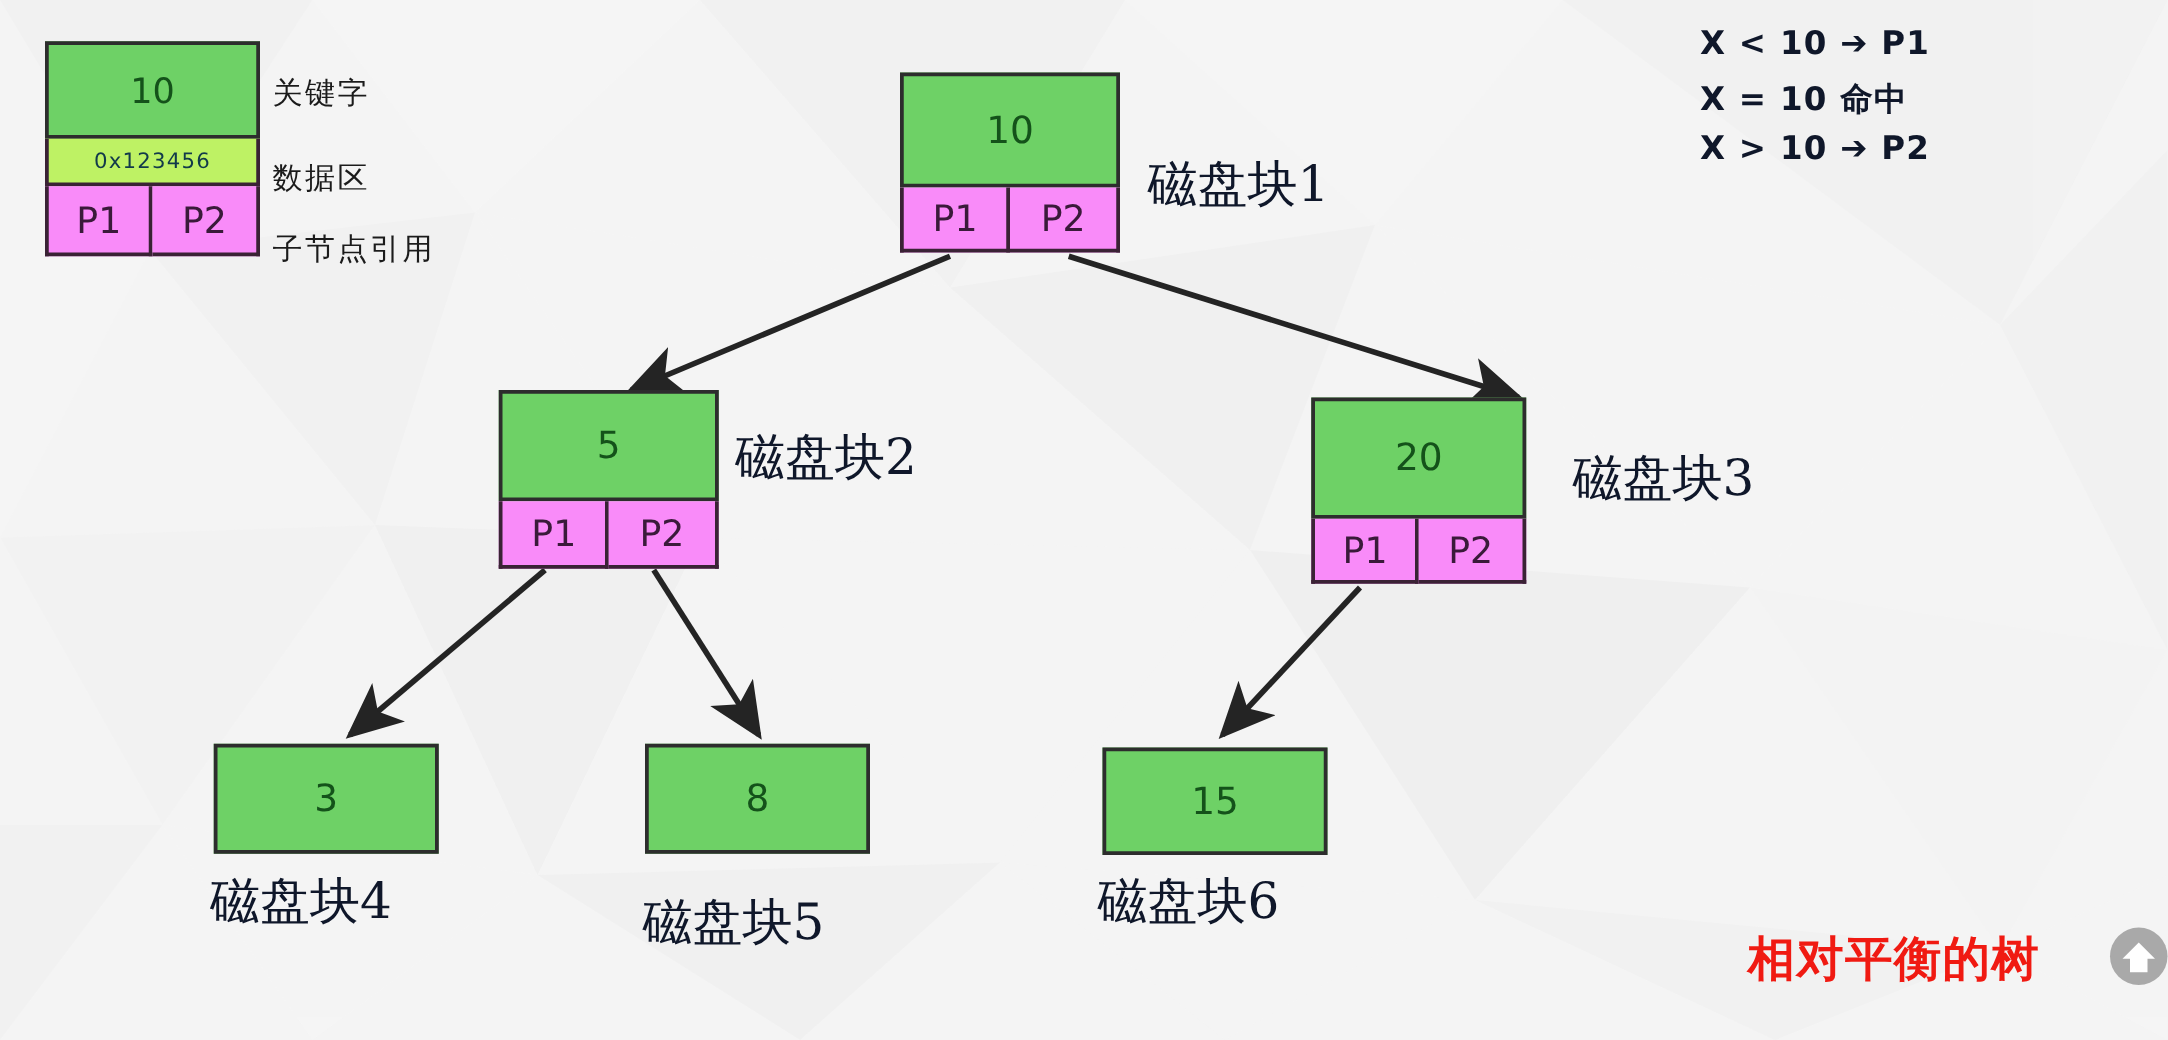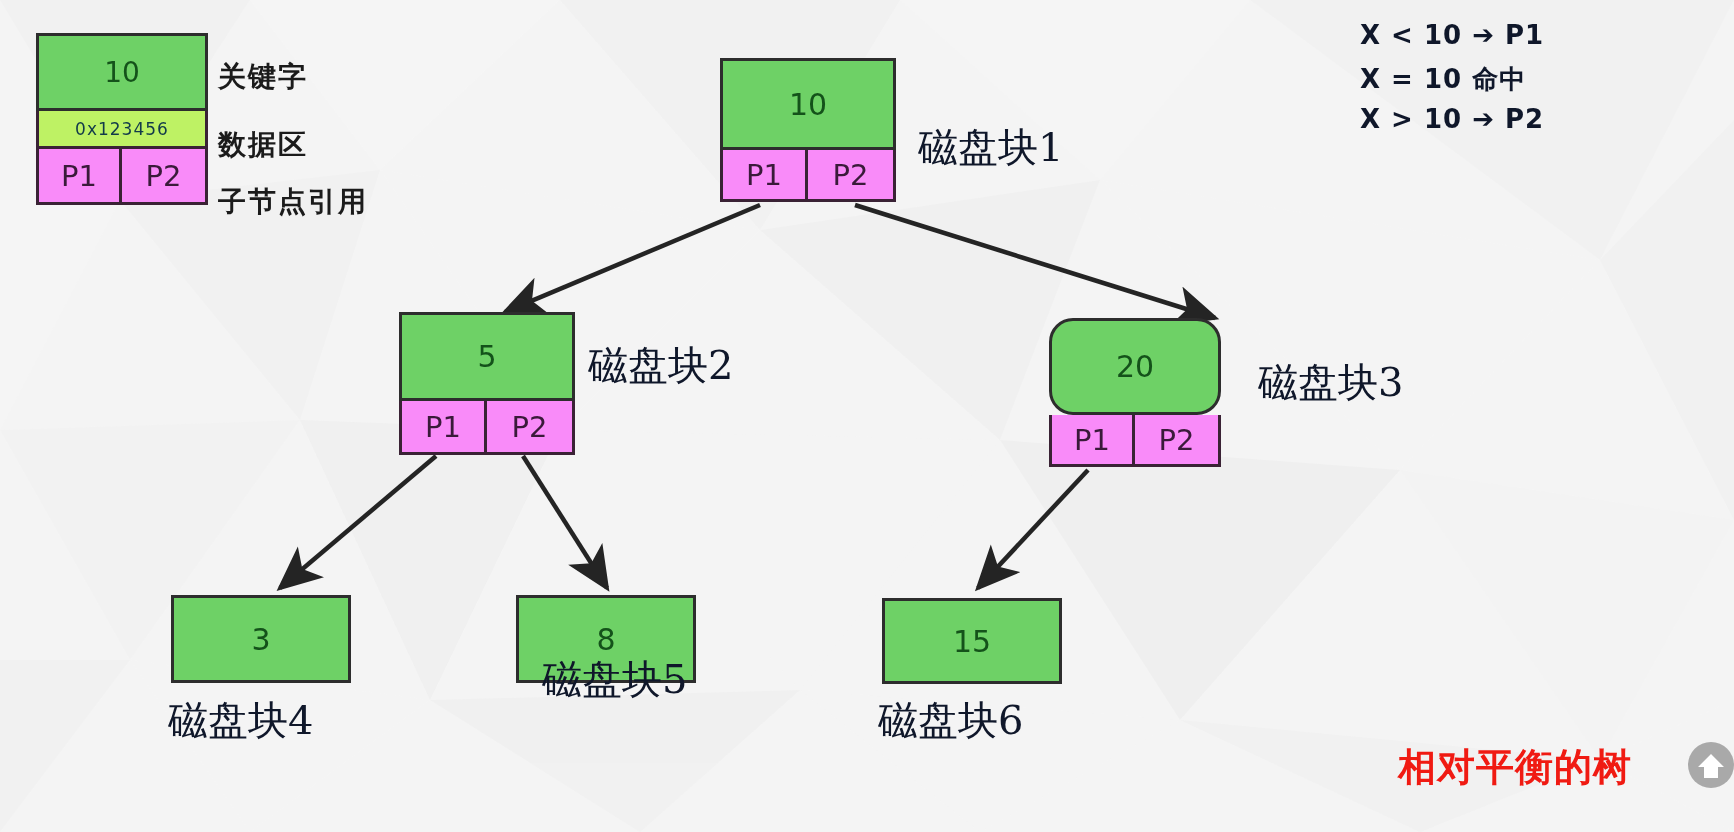--- a/index.html
+++ b/index.html
@@ -46,22 +46,22 @@
     font-size:17px;
     font-family:"DejaVu Sans",sans-serif;
     letter-spacing:1px;
   }
 
   .cjk{font-family:"DejaVu Serif",serif;}
 
   .legend-label{
     position:absolute;
     font-family:"DejaVu Sans",sans-serif;
-    font-weight:bold;
-    font-size:28px;
+    font-weight:normal;
+    font-size:24px;
     color:#1b1b1b;
     letter-spacing:2px;
     white-space:nowrap;
   }
 
   .block-label{
     position:absolute;
     font-family:"DejaVu Serif",serif;
     font-size:40px;
     color:#0f172a;
@@ -175,37 +175,37 @@
   <div class="node" style="left:399px;top:312px;width:176px;">
     <div class="key" style="height:89px;">5</div>
     <div class="ptr-row">
       <div class="ptr" style="width:88px;height:54px;">P1</div>
       <div class="ptr second" style="width:88px;height:54px;">P2</div>
     </div>
   </div>
   <div class="block-label" style="left:588px;top:338px;">磁盘块2</div>
 
   <div class="node" style="left:1049px;top:318px;width:172px;">
-    <div class="key" style="height:97px;border-radius:24px;">20</div>
+    <div class="key" style="height:97px;">20</div>
     <div class="ptr-row">
       <div class="ptr" style="width:86px;height:52px;">P1</div>
       <div class="ptr second" style="width:86px;height:52px;">P2</div>
     </div>
   </div>
   <div class="block-label" style="left:1258px;top:355px;">磁盘块3</div>
 
   <div class="node" style="left:171px;top:595px;width:180px;">
     <div class="key" style="height:88px;">3</div>
   </div>
   <div class="block-label" style="left:168px;top:693px;">磁盘块4</div>
 
   <div class="node" style="left:516px;top:595px;width:180px;">
     <div class="key" style="height:88px;">8</div>
   </div>
-  <div class="block-label" style="left:514px;top:652px;margin-left:28px;">磁盘块5</div>
+  <div class="block-label" style="left:514px;top:710px;">磁盘块5</div>
 
   <div class="node" style="left:882px;top:598px;width:180px;">
     <div class="key" style="height:86px;">15</div>
   </div>
   <div class="block-label" style="left:878px;top:693px;">磁盘块6</div>
 
   <div id="caption" class="cjk">相对平衡的树</div>
 
 </div>
 

